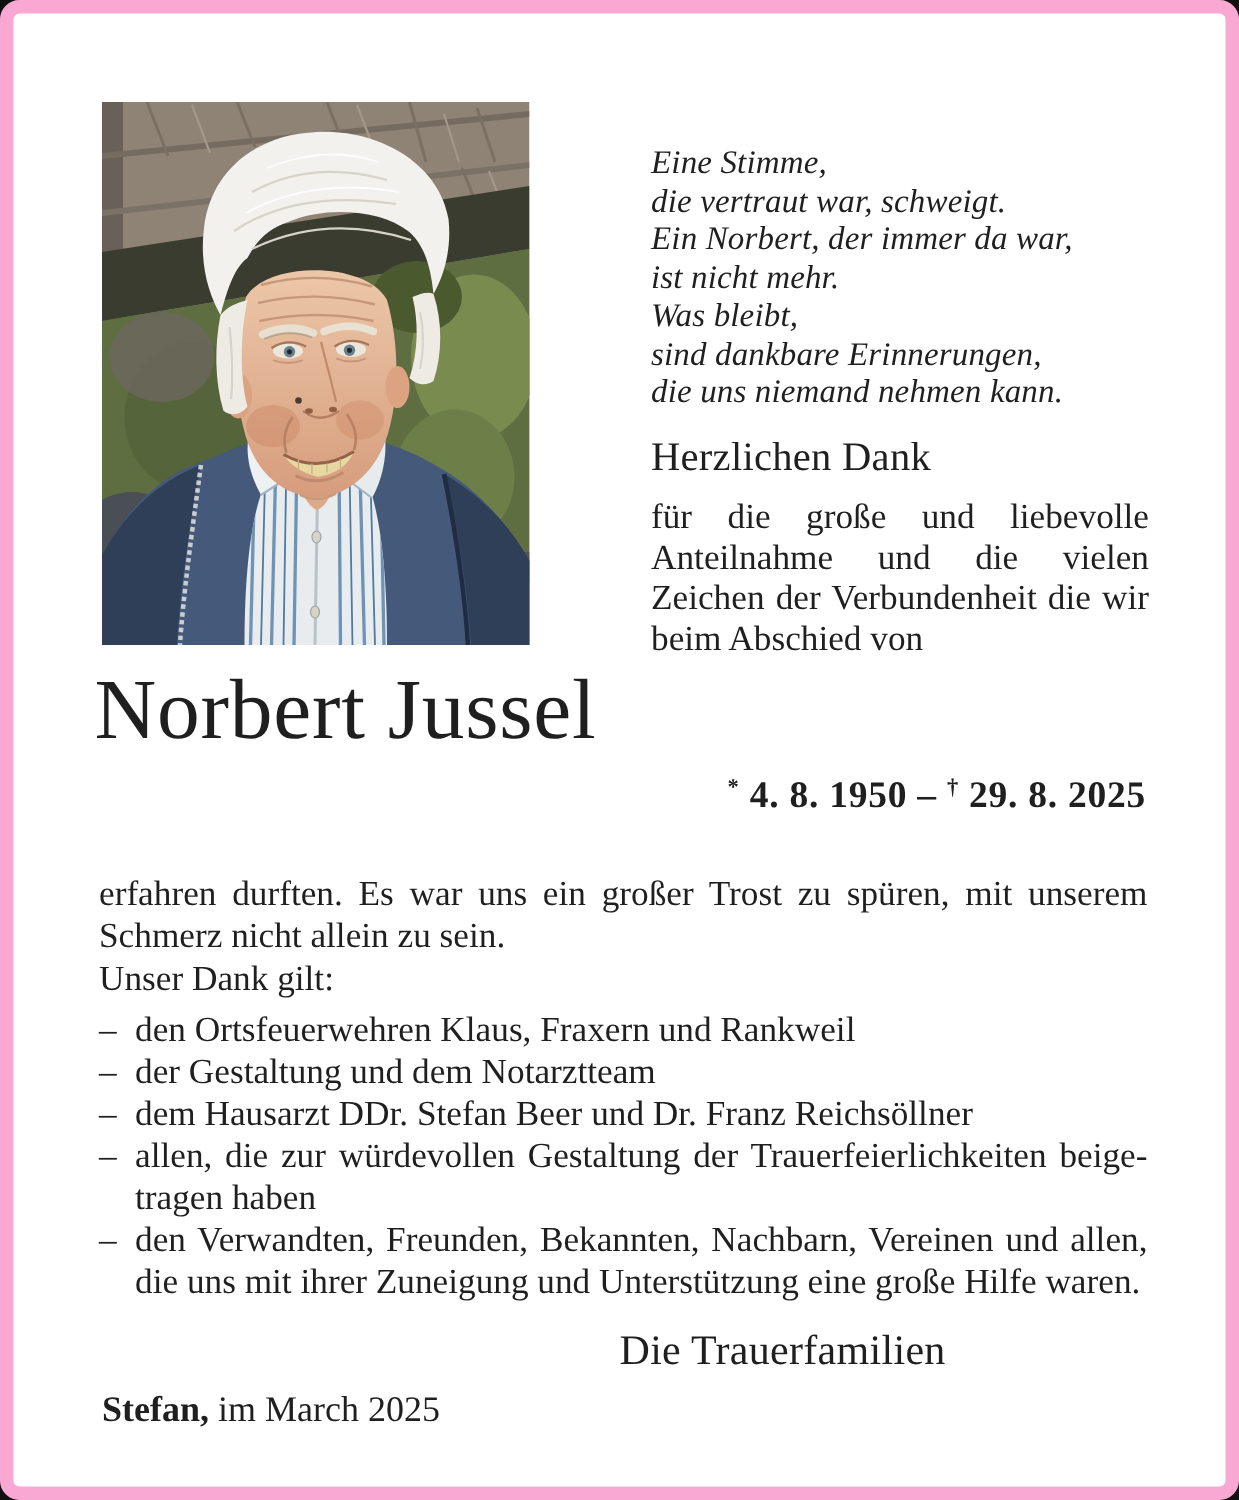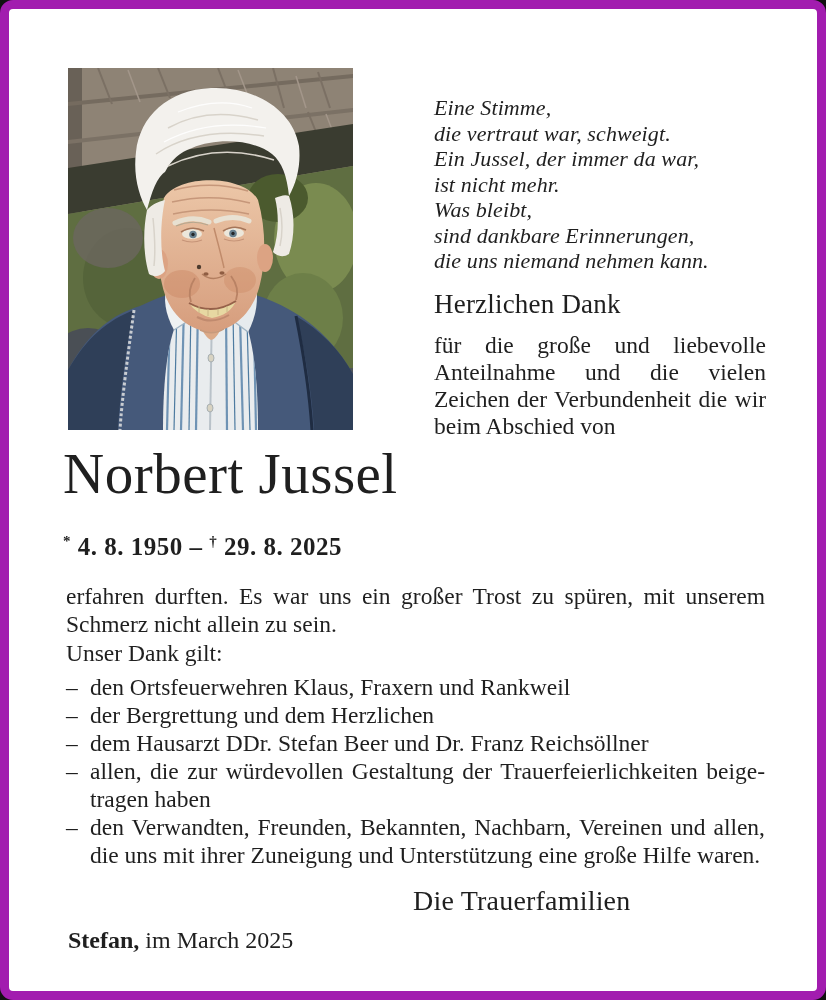--- a/index.html
+++ b/index.html
@@ -1,30 +1,30 @@
 <!DOCTYPE html>
 <html><head>
 <meta charset="utf-8">
 <style>
   html,body{margin:0;padding:0;background:#111;}
   body{width:826px;height:1000px;position:relative;font-family:"Liberation Serif","DejaVu Serif",serif;color:#1f1f1f;}
-  .sheet{position:absolute;inset:0;background:#fff;border:9px solid #a21caf;border-radius:13px;box-sizing:border-box;overflow:hidden;}
+  .sheet{position:absolute;inset:0;background:#fff;border:9px solid #f9a8d4;border-radius:13px;box-sizing:border-box;overflow:hidden;}
   .inner{position:absolute;inset:0;}
 
   .photo{position:absolute;left:59px;top:59px;width:285px;height:362px;}
   .photo svg{display:block;width:100%;height:100%;}
 
   .right-col{position:absolute;left:425px;top:86px;width:332px;}
   .poem{font-style:italic;font-size:22px;line-height:25.5px;letter-spacing:.1px;}
   .poem span{display:block;}
   .thanks-heading{margin-top:15px;font-size:27px;letter-spacing:.2px;}
   .right-para{margin-top:12px;font-size:23.5px;line-height:27px;text-align:justify;hyphens:manual;}
 
   .name{position:absolute;left:54px;top:432px;width:701px;text-align:left;font-size:57px;letter-spacing:.5px;white-space:nowrap;}
-  .dates{position:absolute;left:54px;top:524px;width:701px;text-align:left;font-size:25px;font-weight:bold;letter-spacing:.5px;}
+  .dates{position:absolute;left:54px;top:508px;width:701px;text-align:right;font-size:25px;font-weight:bold;letter-spacing:.5px;}
   .dates .sup{font-size:15px;vertical-align:9px;font-weight:bold;}
 
   .para2{position:absolute;left:57px;top:562px;width:699px;font-size:23.5px;line-height:27.5px;text-align:justify;margin-top:12px;}
   .unser{position:absolute;left:57px;top:631px;font-size:23.5px;}
   .list{position:absolute;left:57px;top:664px;width:699px;font-size:23.5px;line-height:28px;}
   .li{display:flex;align-items:flex-start;}
   .bullet{flex:none;width:24px;}
   .li-text{flex:1;text-align:justify;hyphens:manual;}
 
   .signature{position:absolute;left:404px;top:876px;font-size:28px;font-weight:normal;letter-spacing:.2px;}
@@ -178,21 +178,21 @@
         <path d="M110,44 Q150,28 184,40"></path>
         <path d="M96,74 Q140,50 198,60"></path>
       </g>
     </svg>
   </div>
 
   <div class="right-col">
     <div class="poem">
       <span>Eine Stimme,</span>
       <span>die vertraut war, schweigt.</span>
-      <span>Ein Jussel, der immer da war,</span>
+      <span>Ein Norbert, der immer da war,</span>
       <span>ist nicht mehr.</span>
       <span>Was bleibt,</span>
       <span>sind dankbare Erinnerungen,</span>
       <span>die uns niemand nehmen kann.</span>
     </div>
     <div class="thanks-heading">Herzlichen Dank</div>
     <div class="right-para">für die große und liebevolle Anteil­nahme und die vielen Zeichen der Verbundenheit die wir beim Abschied von</div>
   </div>
 
   <div class="name">Norbert Jussel</div>
@@ -207,21 +207,21 @@
   <div class="para2">erfahren durften. Es war uns ein großer Trost zu spüren, mit unserem Schmerz nicht allein zu sein.</div>
 
   <div class="unser">Unser Dank gilt:</div>
   <div class="list">
     <div class="li">
       <span class="bullet">–</span>
       <span class="li-text">den Ortsfeuerwehren Klaus, Fraxern und Rankweil</span>
     </div>
     <div class="li">
       <span class="bullet">–</span>
-      <span class="li-text">der Bergrettung und dem Herzlichen</span>
+      <span class="li-text">der Gestaltung und dem Notarztteam</span>
     </div>
     <div class="li">
       <span class="bullet">–</span>
       <span class="li-text">dem Hausarzt DDr. Stefan Beer und Dr. Franz Reichsöllner</span>
     </div>
     <div class="li">
       <span class="bullet">–</span>
       <span class="li-text">allen, die zur würdevollen Gestaltung der Trauerfeierlichkeiten beige­tragen haben</span>
     </div>
     <div class="li">

